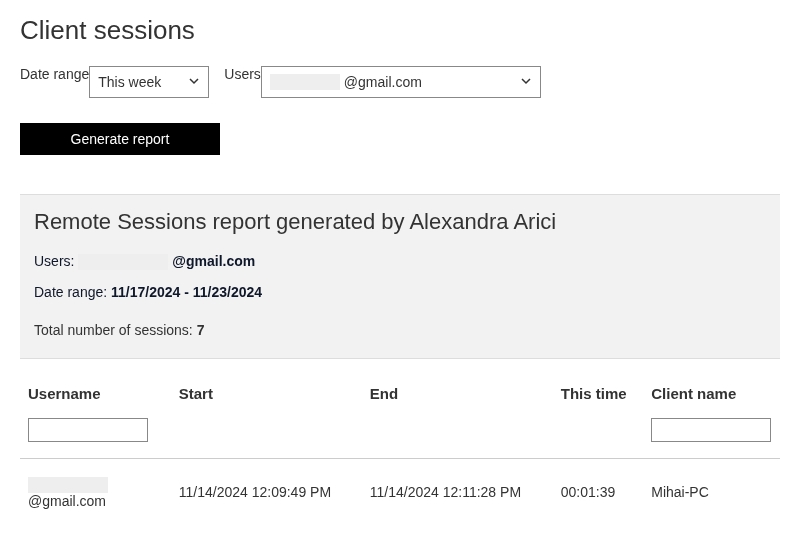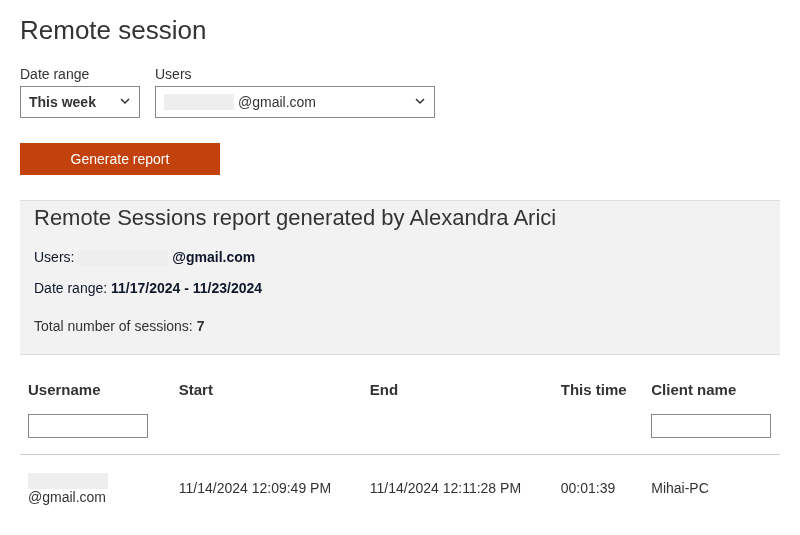--- a/index.html
+++ b/index.html
@@ -18,69 +18,69 @@
       margin-bottom: 20px;
       margin-top: 5px;
     }
     .filters {
       display: flex;
       gap: 15px;
       margin-bottom: 25px;
     }
     .filter-group {
       display: flex;
-      flex-direction: column;
+      flex-direction: row;
       justify-content: center;
     }
     .filter-label {
       font-size: 14px;
       color: #333;
       margin-bottom: 4px;
     }
     .select-wrap {
       position: relative;
       border: 1px solid #888;
       background: #fff;
       height: 32px;
       display: flex;
       align-items: center;
       padding: 0 30px 0 8px;
       cursor: pointer;
     }
-    .select-daterange { width: 120px; font-weight: bold; }
+    .select-daterange { width: 120px; }
     .select-users { width: 280px; }
     .select-wrap .chev {
       position: absolute;
       right: 8px;
       top: 50%;
       transform: translateY(-50%);
     }
     .redacted {
       display: inline-block;
       background: #eee;
       height: 16px;
       width: 70px;
       margin-right: 4px;
       vertical-align: middle;
     }
     .btn-primary {
-      background: #c2410c;
+      background: #000000;
       color: #fff;
       border: none;
       height: 32px;
       width: 200px;
       font-size: 14px;
       cursor: pointer;
-      margin-bottom: 25px;
+      margin-bottom: 39px;
     }
     .report-header {
       background: #f2f2f2;
       border-top: 1px solid #ddd;
       border-bottom: 1px solid #ddd;
-      padding: 4px 14px 20px 14px;
+      padding: 14px 14px 20px 14px;
     }
     .report-title {
       font-size: 22px;
       font-weight: 400;
       color: #333;
       margin-bottom: 18px;
     }
     .report-meta-line {
       font-size: 14px;
       color: #0f172a;
@@ -135,21 +135,21 @@
       height: 16px;
       width: 80px;
       vertical-align: middle;
     }
   </style>
 </head>
 <body>
 
 
 
-<h1 class="page-title">Remote session</h1>
+<h1 class="page-title">Client sessions</h1>
 
 <div class="filters">
   <div class="filter-group">
     <label class="filter-label">Date range</label>
     <div class="select-wrap select-daterange">
       <span>This week</span>
       <span class="chev">
         <svg width="12" height="12" viewBox="0 0 12 12">
             <path d="M2 4 L6 8 L10 4" stroke="#333" stroke-width="1.5" fill="none"></path>
           </svg>

